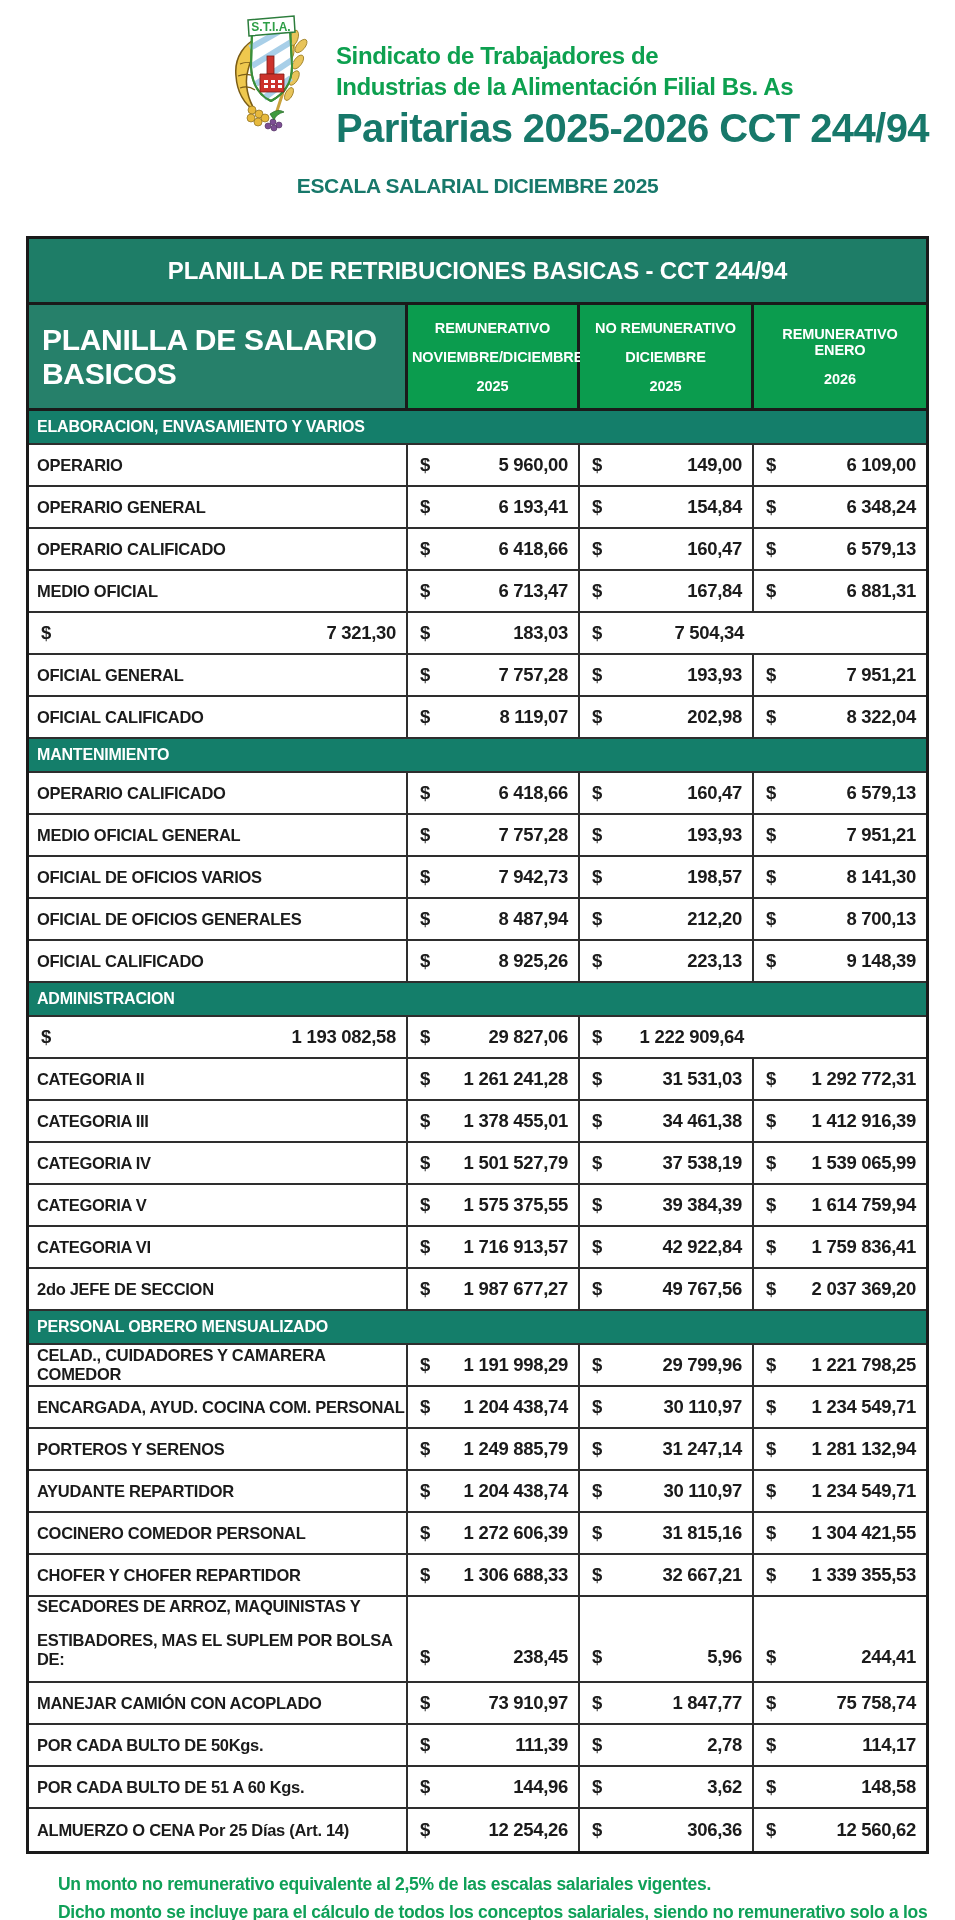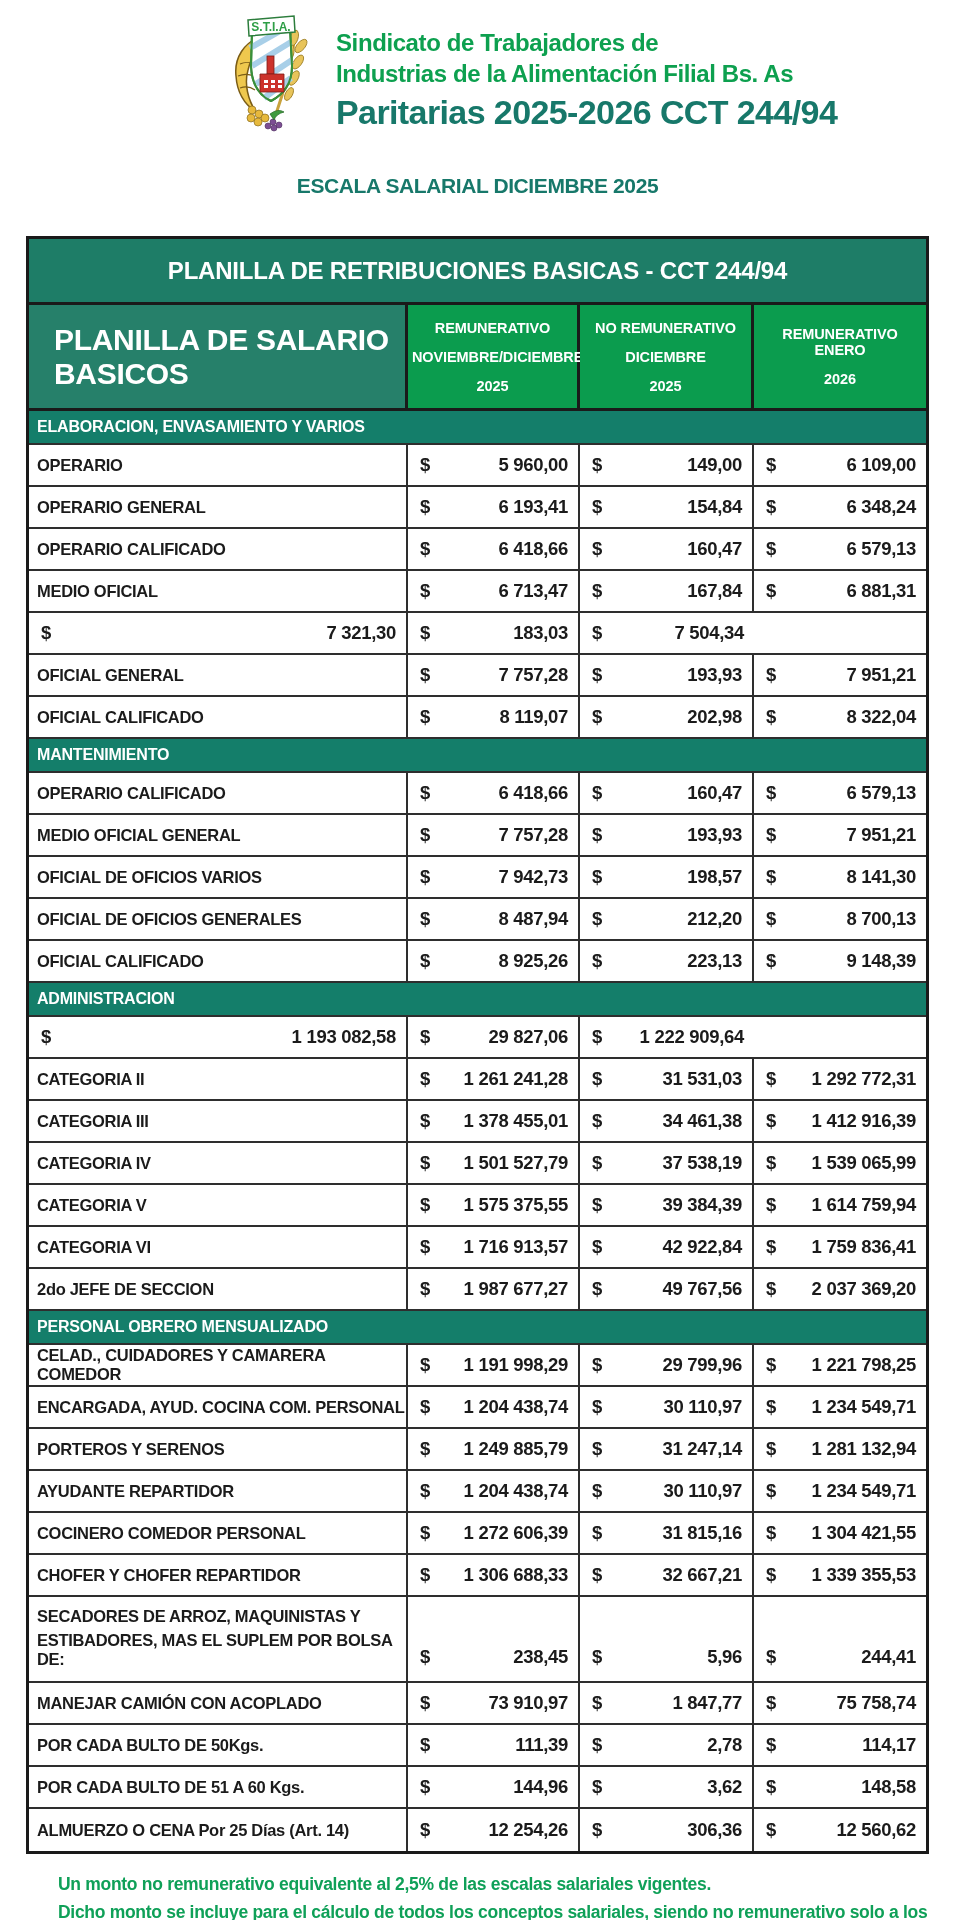--- a/index.html
+++ b/index.html
@@ -17,28 +17,28 @@
   html,body{width:955px;}
   body{
     height:1920px;
     background:#ffffff;
     overflow:hidden;
     font-family:"Liberation Sans", sans-serif;
     -webkit-font-smoothing:antialiased;
   }
   .doc-header{position:relative;height:150px;}
   .logo{position:absolute;left:224px;top:14px;width:90px;height:128px;}
-  .org-block{margin-left:336px;padding-top:28px;}
+  .org-block{margin-left:336px;padding-top:41px;}
   .org-line{
     color:var(--brand-green);
     font-size:24px;font-weight:bold;line-height:1.28;letter-spacing:-0.4px;
   }
   .paritarias{
     color:var(--teal-text);
-    font-size:34px;font-weight:bold;letter-spacing:-0.6px;margin-top:4px;
+    font-size:40px;font-weight:bold;letter-spacing:-0.6px;margin-top:4px;
   }
   .main-title{
     text-align:center;color:var(--teal-text);
     font-size:21px;font-weight:bold;letter-spacing:-0.4px;margin-top:24px;
   }
   .salary-table{
     width:903px;margin:38px 0 0 26px;
     border:3px solid var(--border-dark);
     background:#fff;
   }
@@ -47,21 +47,21 @@
     display:flex;align-items:center;justify-content:center;
     font-size:24px;font-weight:bold;letter-spacing:-0.2px;
     border-bottom:3px solid var(--border-dark);
   }
   .t-head{
     display:grid;grid-template-columns:379px 172px 174px 1fr;
     height:106px;border-bottom:3px solid var(--border-dark);
   }
   .t-left{
     background:var(--left-header-bg);color:#fff;
-    display:flex;align-items:center;padding-left:25px;
+    display:flex;align-items:center;padding-left:13px;
     font-size:30px;font-weight:bold;letter-spacing:-0.3px;
     border-right:3px solid var(--border-dark);
   }
   .t-col{
     background:var(--column-header-bg);color:#fff;
     display:flex;flex-direction:column;justify-content:center;gap:13px;
     text-align:center;font-size:14.5px;font-weight:bold;letter-spacing:-0.1px;
     border-right:3px solid var(--border-dark);padding:0 4px;
   }
   .t-col:last-child{border-right:none;}
@@ -83,21 +83,21 @@
   }
   .money{
     display:flex;align-items:center;justify-content:space-between;
     padding:0 10px 0 12px;font-size:18.5px;font-weight:bold;color:#1b1b1b;
     letter-spacing:-0.3px;border-right:2px solid var(--line);
   }
   .money:last-child{border-right:none;}
   .row.tall{height:86px;}
   .row.tall .label{
     flex-direction:column;align-items:flex-start;justify-content:space-between;
-    padding:10px 0 12px 8px;
+    padding:0 0 12px 8px;
   }
   .row.tall .money{align-items:flex-end;padding-bottom:13px;}
   .notes{
     margin:16px 0 0 58px;color:var(--note-green);
     font-size:17.5px;font-weight:bold;letter-spacing:-0.3px;line-height:1.62;
   }
 </style>
 </head>
 <body>
 

